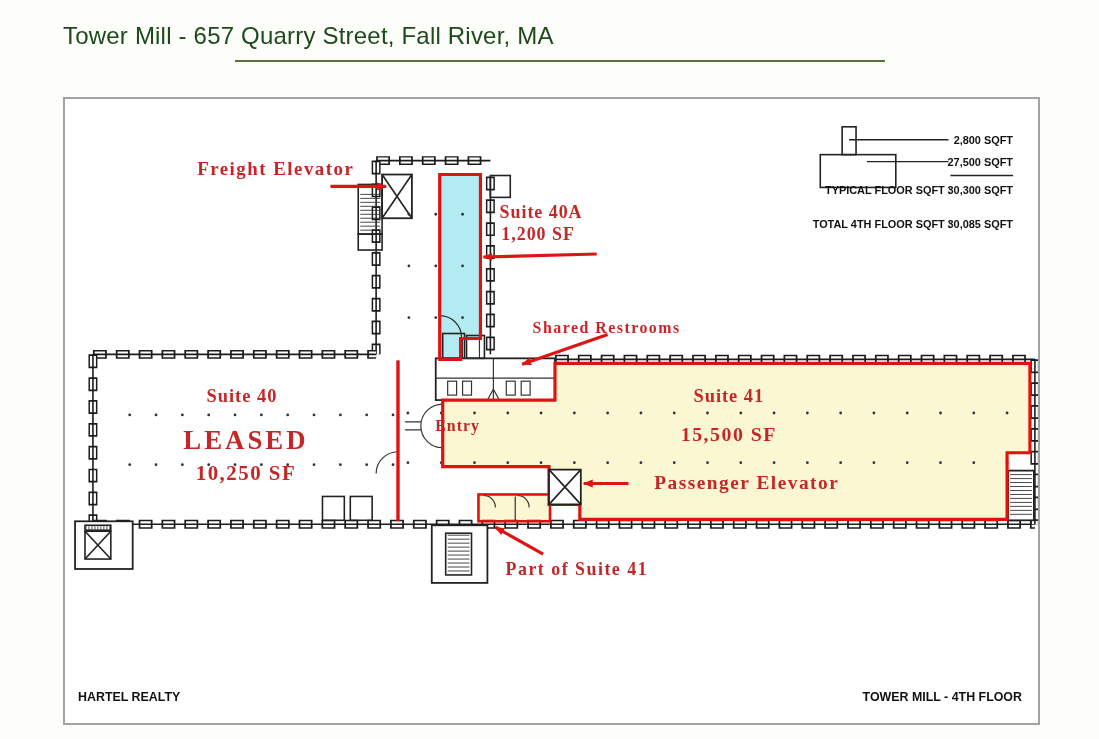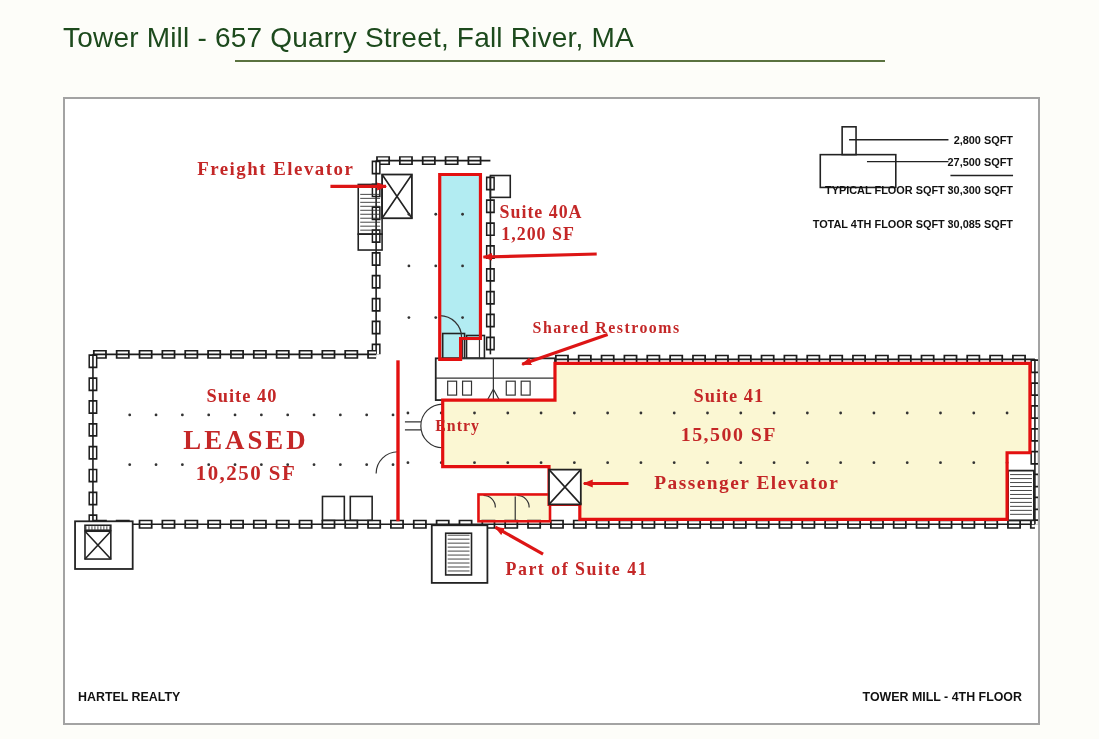--- a/index.html
+++ b/index.html
@@ -2,21 +2,21 @@
 <html style="--title-green: #1d4a1d; --rule-green: #5a7240; --accent-red: #e31010; --label-red: #c42727; --arrow-red: #dd1515; --cyan: #b2ecf2; --yellow: #fbf7d3; --wall: #1c1c1c; --frame: #a3a3a3;"><head>
 <meta charset="utf-8">
 <style>
   :root{
     --title-green:#1d4a1d; --rule-green:#5a7240; --accent-red:#e31010;
     --label-red:#c42727; --arrow-red:#dd1515; --cyan:#b2ecf2; --yellow:#fbf7d3;
     --wall:#1c1c1c; --frame:#a3a3a3;
   }
   html,body{margin:0;padding:0;}
   body{width:1099px;height:739px;background:#fdfdf9;font-family:"Liberation Sans",sans-serif;position:relative;overflow:hidden;}
-  .page-title{position:absolute;left:63px;top:22px;font-size:28px;font-weight:normal;color:var(--title-green);margin:0;letter-spacing:0.2px;text-align:center;}
+  .page-title{position:absolute;left:63px;top:22px;font-size:24px;font-weight:normal;color:var(--title-green);margin:0;letter-spacing:0.2px;text-align:center;}
   .title-rule{position:absolute;left:235px;top:60px;width:650px;height:2px;background:var(--rule-green);}
   .plan-frame{position:absolute;left:63px;top:97px;width:977px;height:628px;border:2px solid var(--frame);background:#ffffff;box-sizing:border-box;}
   svg{display:block;}
   .wall-dash{stroke:var(--wall);stroke-width:9;stroke-dasharray:14 9;fill:none;}
   .wall-hollow{stroke:#ffffff;stroke-width:6;stroke-dasharray:10.5 12.5;stroke-dashoffset:-1.75;fill:none;}
   .wall-core{stroke:var(--wall);stroke-width:1.6;fill:none;}
   .blk{stroke:#222;fill:none;stroke-width:1.6;}
   .blk-thin{stroke:#333;fill:none;stroke-width:1.2;}
   .blk-fill{stroke:#222;fill:#ffffff;stroke-width:1.8;}
   .hatch{stroke:#333;stroke-width:0.9;}

